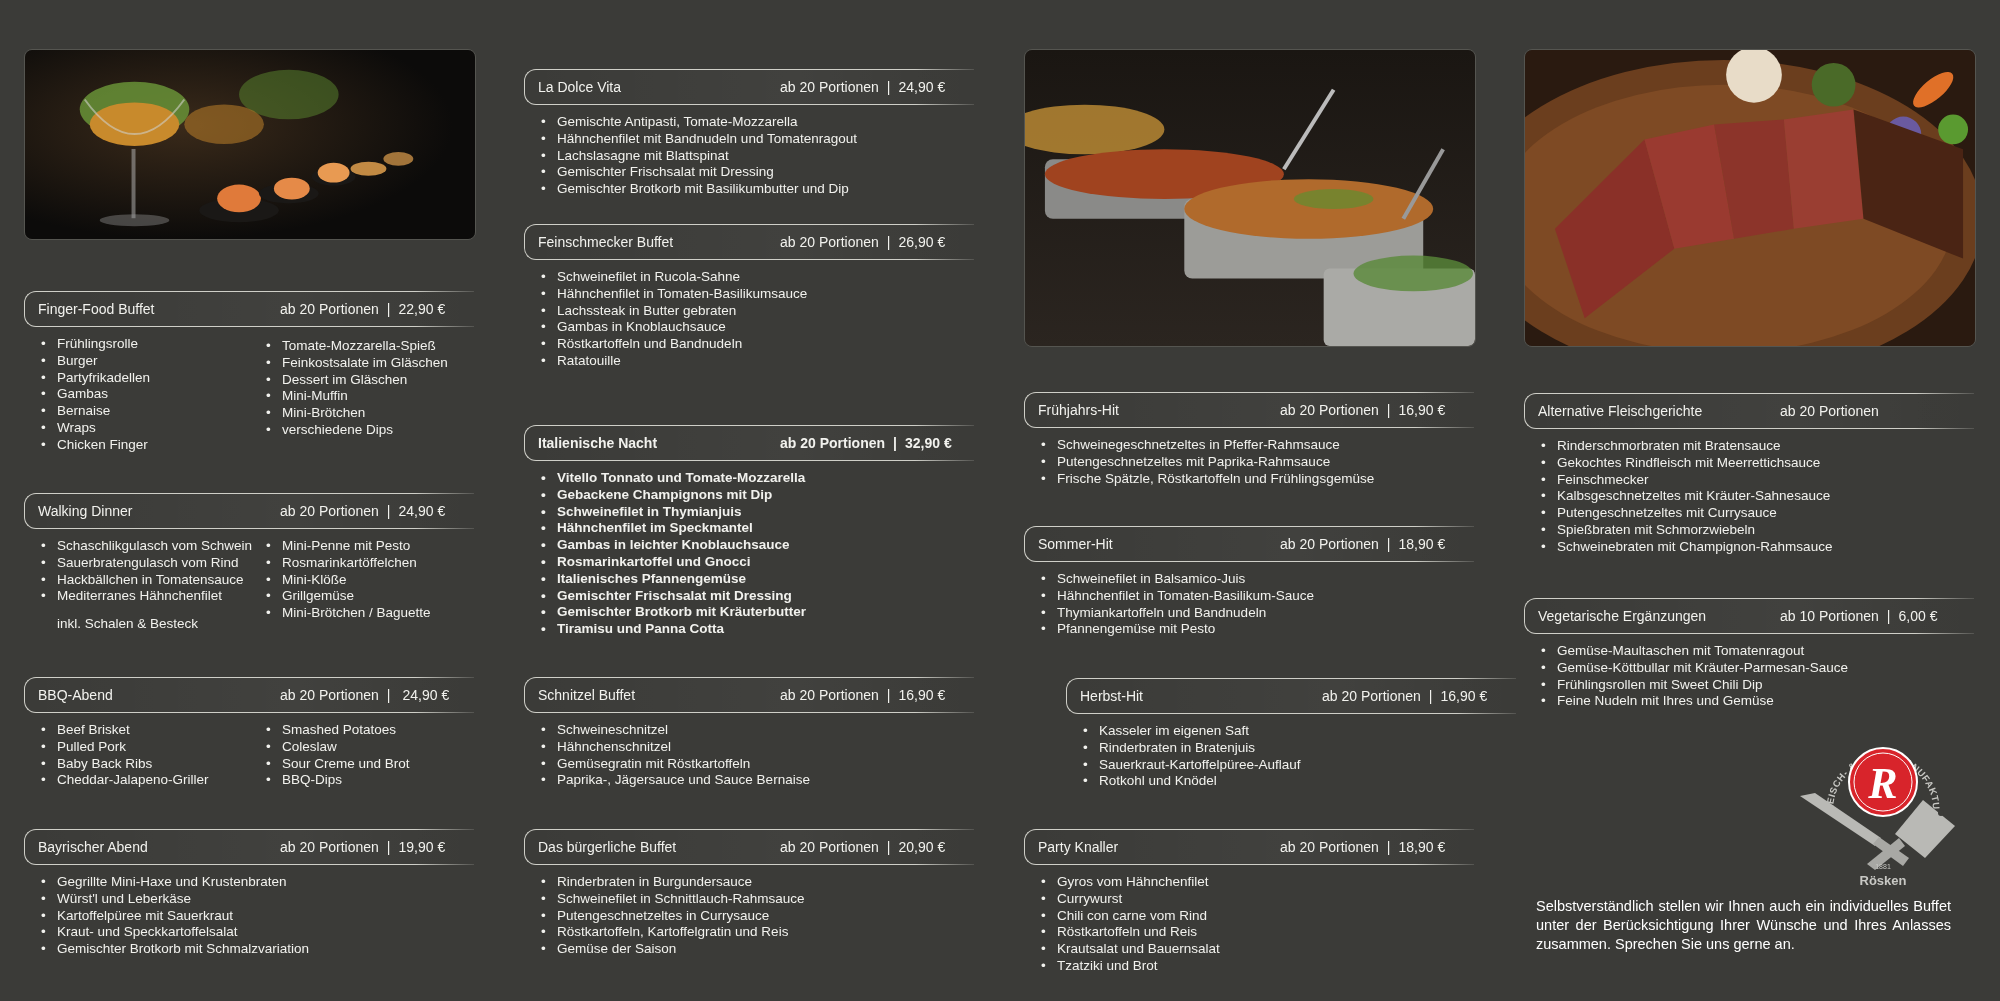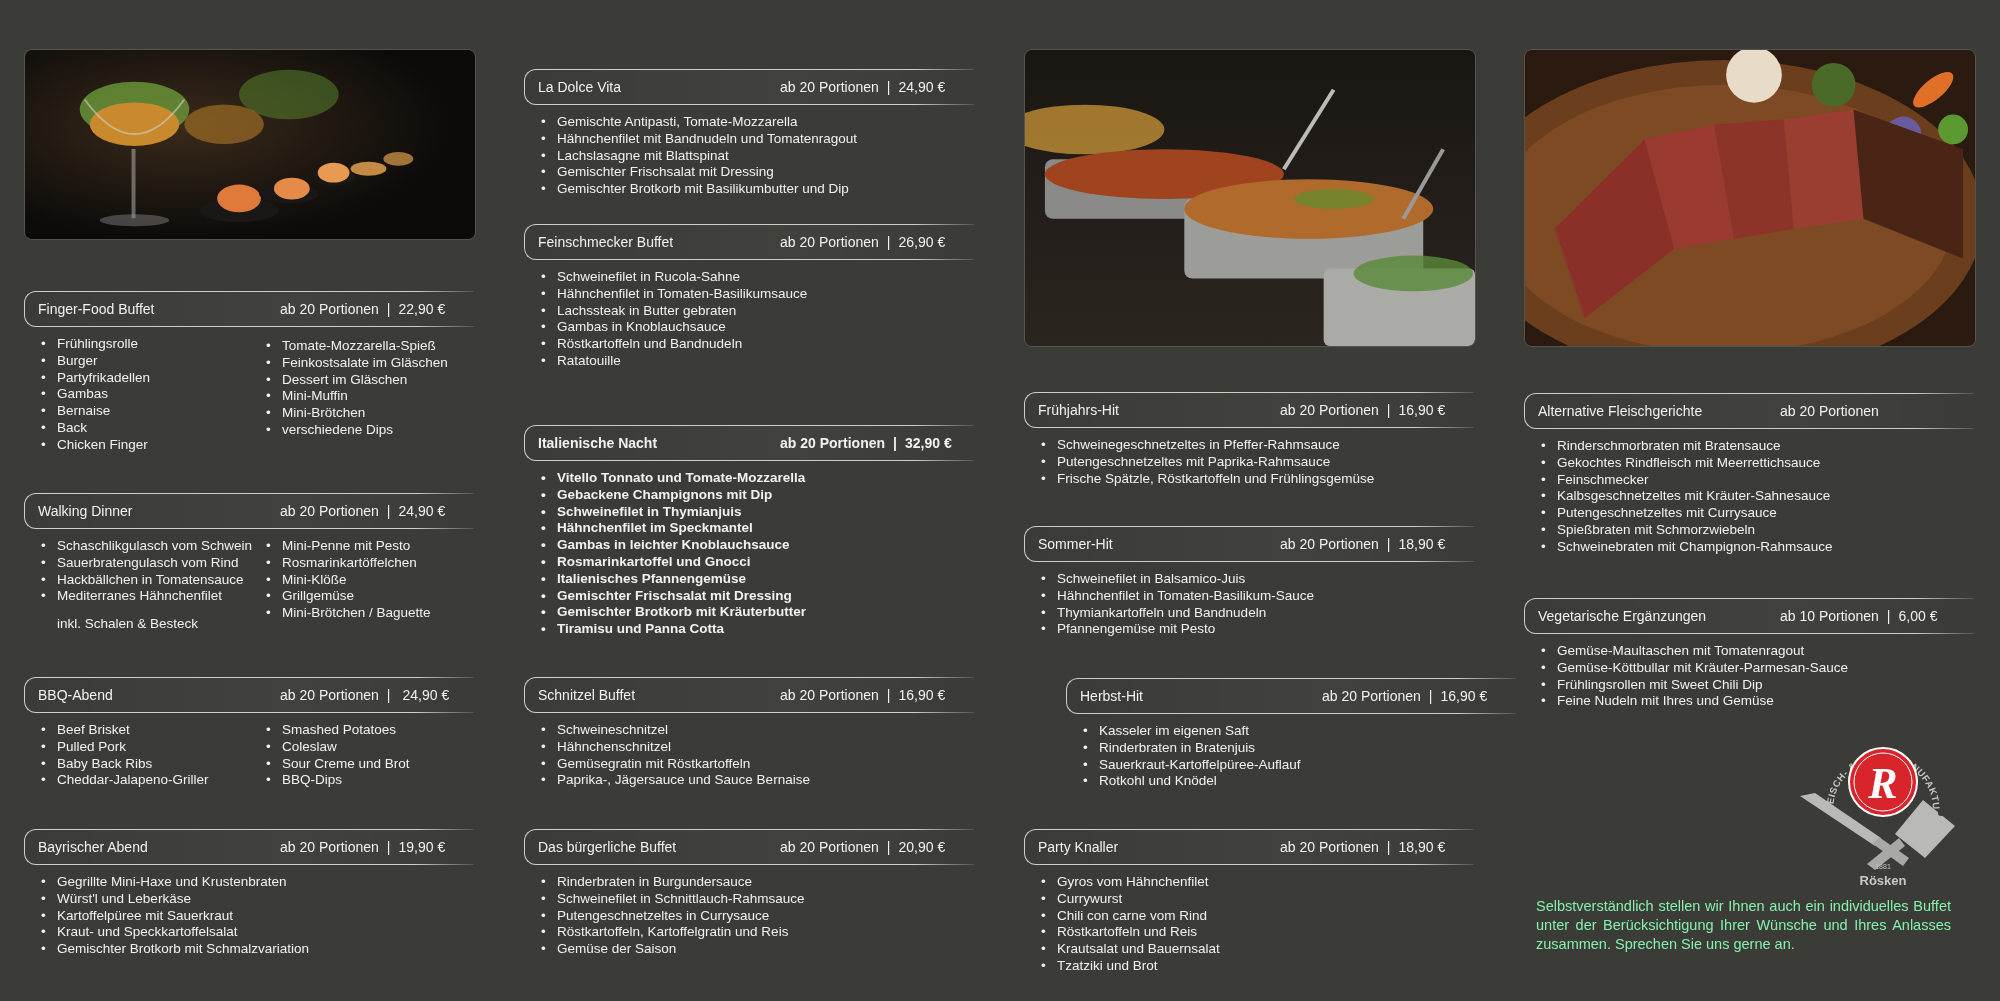--- a/index.html
+++ b/index.html
@@ -75,21 +75,21 @@
     position: absolute;
     font-size: 13.5px;
   }
   .footer-text {
     position: absolute;
     left: 1536px; top: 897px;
     width: 415px;
     font-size: 14.5px;
     line-height: 19px;
     text-align: justify;
-    color: #86efac;
+    color: #ffffff;
   }
   .logo { position: absolute; left: 1795px; top: 738px; width: 175px; height: 150px; }
 </style>
 </head>
 <body>
 
 <div class="photo" style="left:24px;top:49px;width:452px;height:191px;">
   <svg viewBox="0 0 452 191" preserveAspectRatio="none">
     <defs>
       <radialGradient id="g1" cx="0.35" cy="0.4" r="0.6">
@@ -161,21 +161,21 @@
     <span class="sec-title">Finger-Food Buffet</span>
     <span class="sec-meta" style="left:255px;"><span>ab 20 Portionen</span><span class="sep">|</span><span>22,90 €</span></span>
   </div>
   <div class="items">
     <ul class="col-a" id="ff1">
         <li>Frühlingsrolle</li>
         <li>Burger</li>
         <li>Partyfrikadellen</li>
         <li>Gambas</li>
         <li>Bernaise</li>
-        <li>Back</li>
+        <li>Wraps</li>
         <li>Chicken Finger</li>
       </ul>
     <ul class="col-b" id="ff2" style="margin-top:2px;">
         <li>Tomate-Mozzarella-Spieß</li>
         <li>Feinkostsalate im Gläschen</li>
         <li>Dessert im Gläschen</li>
         <li>Mini-Muffin</li>
         <li>Mini-Brötchen</li>
         <li>verschiedene Dips</li>
       </ul>

